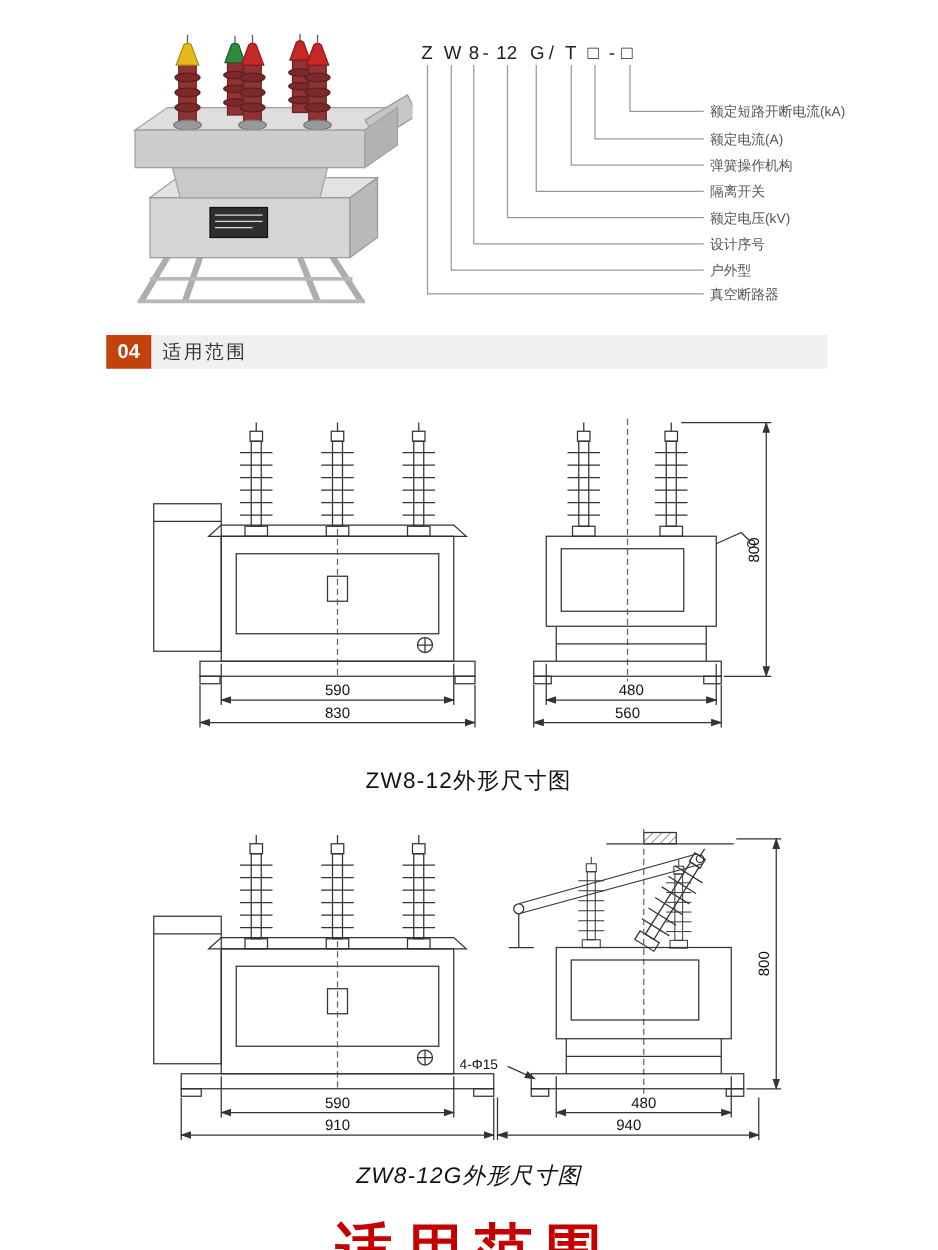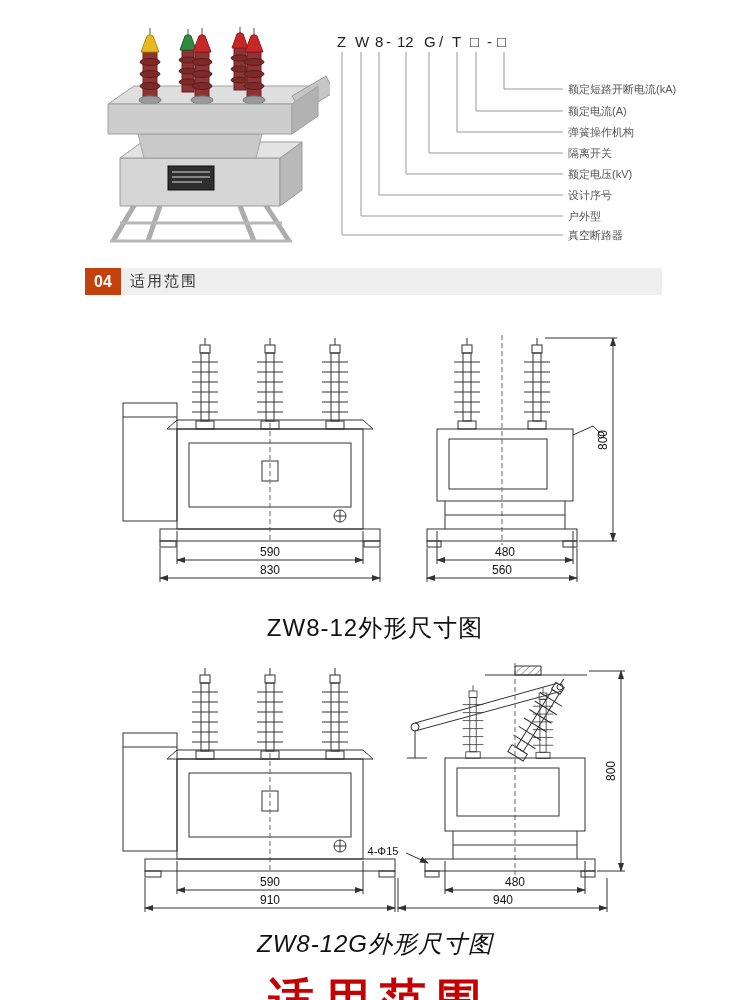--- a/index.html
+++ b/index.html
@@ -16,21 +16,21 @@
   }
   .section-num {
     width:36px; height:27px; background:#c2410c; color:#fff;
     font-size:16px; font-weight:bold;
     display:flex; align-items:center; justify-content:center;
   }
   .section-title { margin-left:9px; font-size:15px; color:#333; letter-spacing:2px; }
 
   .caption {
     position:absolute; left:0; width:750px; text-align:center;
-    font-size:24px; color:#111; letter-spacing:1px;
+    font-size:18px; color:#111; letter-spacing:1px;
   }
   .caption-1 { top:612px; }
   .caption-2 { top:928px;font-style:italic; }
 
   .bottom-title {
     position:absolute; left:0; top:970px; width:750px; text-align:center;
     font-size:46px; font-weight:bold; color:#c40000;
     letter-spacing:10px; text-indent:10px; white-space:nowrap;
   }
 </style>

